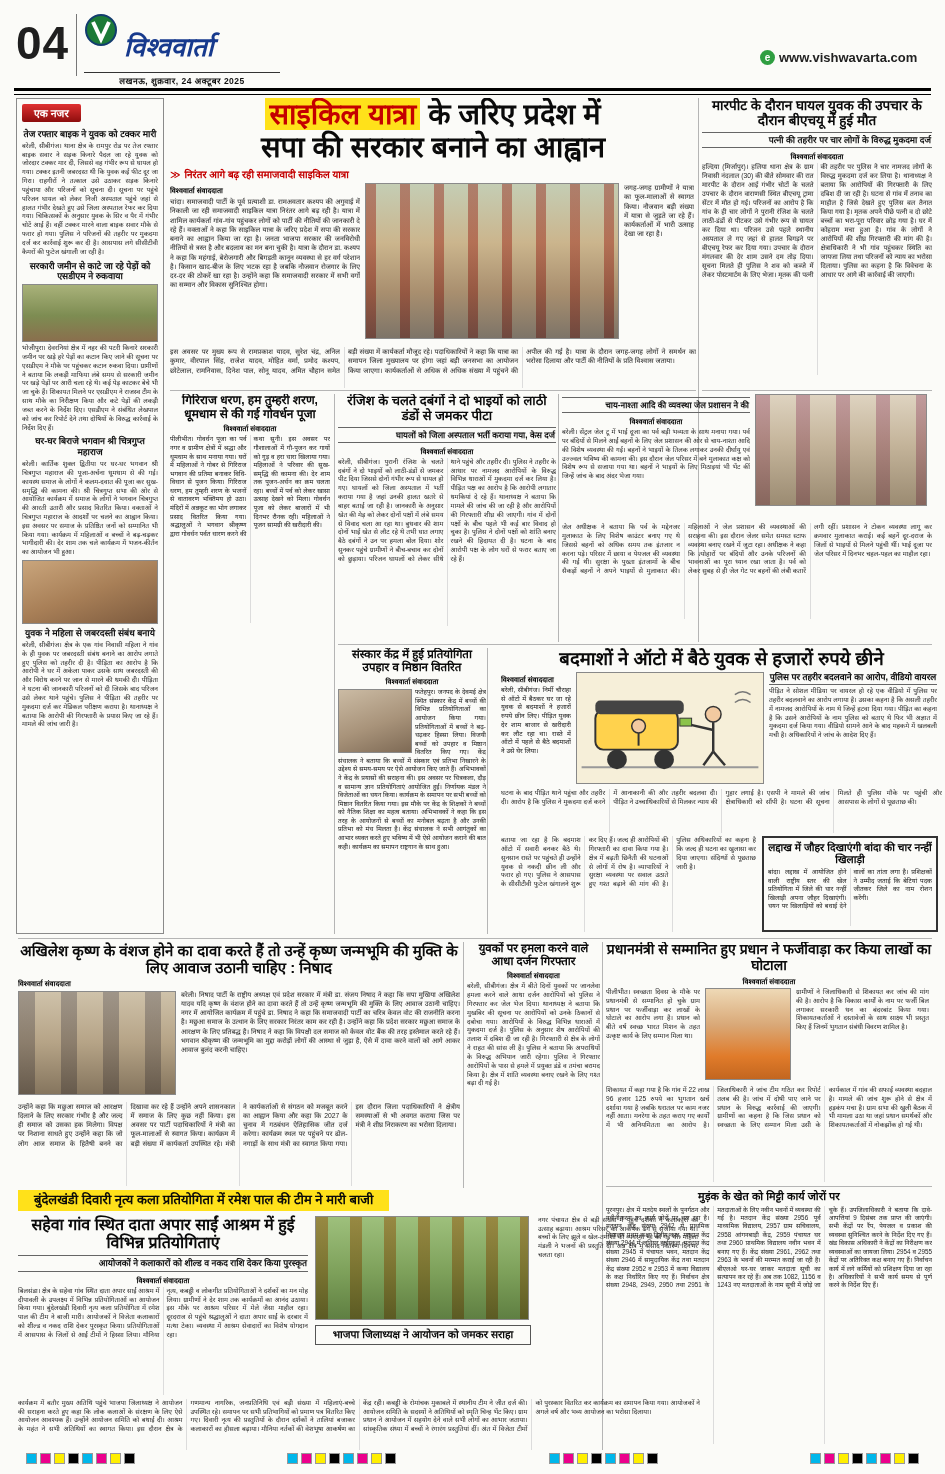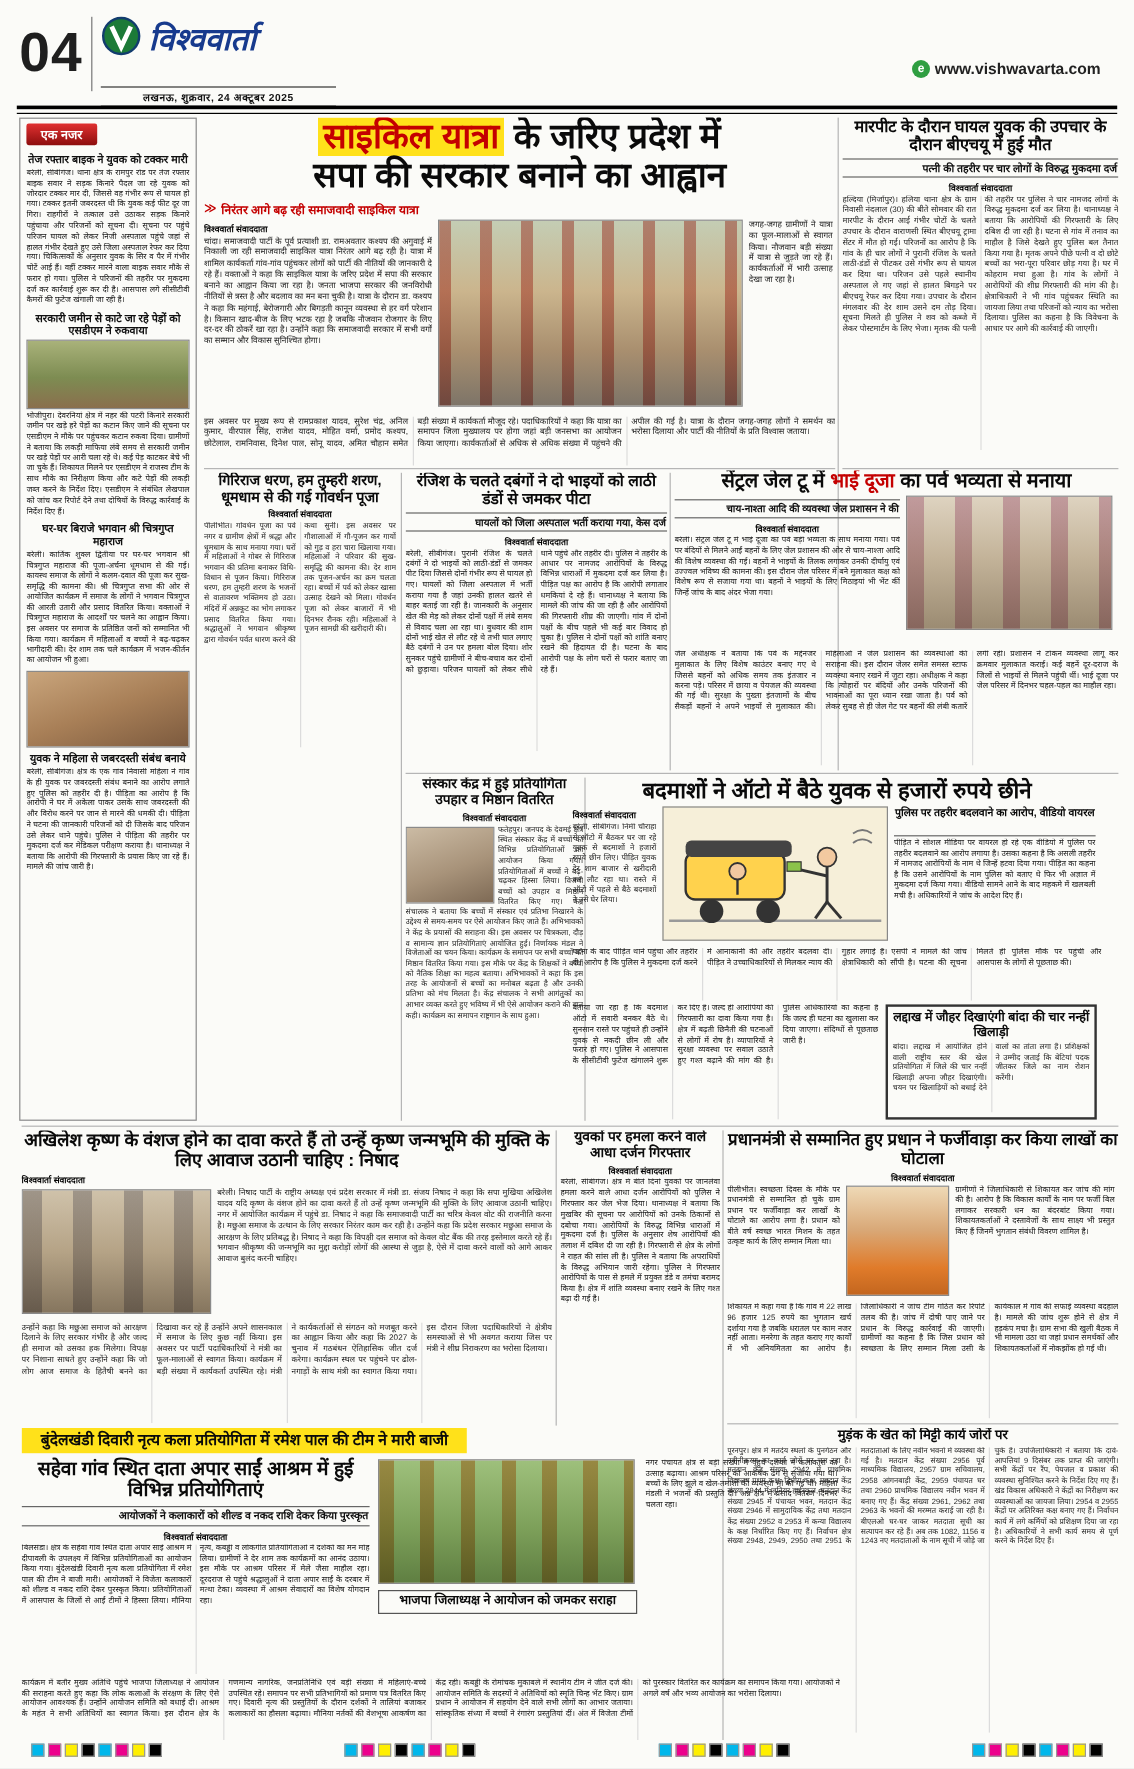--- a/index.html
+++ b/index.html
@@ -42,21 +42,21 @@
 
 <div class="page">
 
   <div class="abs pageno" style="left:16px;top:16px;">04</div>
   <div class="abs" style="left:76px;top:14px;width:1px;height:62px;background:#777;"></div>
 
   <svg class="abs" style="left:84px;top:13px;" width="34" height="34" viewBox="0 0 34 34">
     <circle cx="17" cy="17" r="15" fill="#1c7a38" stroke="#123c6e" stroke-width="2"></circle>
     <path d="M9 9 L17 26 L25 9" stroke="#ffffff" stroke-width="4" fill="none"></path>
   </svg>
-  <div class="abs logo-script" style="left:124px;top:14px;">विश्ववार्ता</div>
+  <div class="abs logo-script" style="left:124px;top:28px;">विश्ववार्ता</div>
   <div class="abs datebar" style="left:84px;top:72px;width:196px;">लखनऊ,  शुक्रवार, 24 अक्टूबर 2025</div>
 
 
   <div class="abs site" style="left:760px;top:50px;">
     <span class="dot">e</span>
     <span>www.vishwavarta.com</span>
   </div>
 
   <div class="abs" style="left:14px;top:88px;width:917px;height:3px;background:#000;"></div>
   <div class="abs" style="left:14px;top:94px;width:917px;height:1px;background:#000;"></div>
@@ -129,23 +129,20 @@
 
   <section class="abs" style="left:338px;top:394px;width:218px;height:248px;overflow:hidden;">
     <div class="hd" style="font-size:13px;">रंजिश के चलते दबंगों ने दो भाइयों को लाठी डंडों से जमकर पीटा</div>
     <div class="deck" style="font-size:8.4px;">घायलों को जिला अस्पताल भर्ती कराया गया, केस दर्ज</div>
     <div class="byline">विश्ववार्ता संवाददाता</div>
     <div class="bt cols2" style="font-size:6.6px;height:168px;">बरेली, सीबीगंज। पुरानी रंजिश के चलते दबंगों ने दो भाइयों को लाठी-डंडों से जमकर पीट दिया जिससे दोनों गंभीर रूप से घायल हो गए। घायलों को जिला अस्पताल में भर्ती कराया गया है जहां उनकी हालत खतरे से बाहर बताई जा रही है। जानकारी के अनुसार खेत की मेड़ को लेकर दोनों पक्षों में लंबे समय से विवाद चला आ रहा था। बुधवार की शाम दोनों भाई खेत से लौट रहे थे तभी घात लगाए बैठे दबंगों ने उन पर हमला बोल दिया। शोर सुनकर पहुंचे ग्रामीणों ने बीच-बचाव कर दोनों को छुड़ाया। परिजन घायलों को लेकर सीधे थाने पहुंचे और तहरीर दी। पुलिस ने तहरीर के आधार पर नामजद आरोपियों के विरुद्ध विभिन्न धाराओं में मुकदमा दर्ज कर लिया है। पीड़ित पक्ष का आरोप है कि आरोपी लगातार धमकियां दे रहे हैं। थानाध्यक्ष ने बताया कि मामले की जांच की जा रही है और आरोपियों की गिरफ्तारी शीघ्र की जाएगी। गांव में दोनों पक्षों के बीच पहले भी कई बार विवाद हो चुका है। पुलिस ने दोनों पक्षों को शांति बनाए रखने की हिदायत दी है। घटना के बाद आरोपी पक्ष के लोग घरों से फरार बताए जा रहे हैं।</div>
   </section>
   <div class="vr" style="left:558px;top:394px;height:248px;"></div>
 
   <section class="abs" style="left:562px;top:392px;width:370px;height:250px;overflow:hidden;">
-    <div class="hd" style="font-size:16.5px;">
-      <span>सेंट्रल जेल टू में </span><span class="red">भाई दूजा</span><span> का पर्व भव्यता से मनाया</span>
-    </div>
     <div style="display:flex;gap:5px;margin-top:2px;">
       <div style="width:188px;">
         <div class="deck" style="font-size:8.4px;">चाय-नाश्ता आदि की व्यवस्था जेल प्रशासन ने की</div>
         <div class="byline">विश्ववार्ता संवाददाता</div>
         <div class="bt" style="font-size:6.6px;height:92px;">बरेली। सेंट्रल जेल टू में भाई दूजा का पर्व बड़ी भव्यता के साथ मनाया गया। पर्व पर बंदियों से मिलने आईं बहनों के लिए जेल प्रशासन की ओर से चाय-नाश्ता आदि की विशेष व्यवस्था की गई। बहनों ने भाइयों के तिलक लगाकर उनकी दीर्घायु एवं उज्ज्वल भविष्य की कामना की। इस दौरान जेल परिसर में बने मुलाकात कक्ष को विशेष रूप से सजाया गया था। बहनों ने भाइयों के लिए मिठाइयां भी भेंट कीं जिन्हें जांच के बाद अंदर भेजा गया।</div>
       </div>
       <div class="ph" style="width:172px;height:112px;flex:none;background:linear-gradient(180deg,#ded3c0 0%,#c4b49a 45%,#9b8b72 100%),repeating-linear-gradient(90deg,rgba(160,60,120,.35) 0 14px,rgba(0,0,0,0) 14px 40px);background-blend-mode:multiply;"></div>
     </div>
     <div class="bt cols3" style="font-size:6.6px;height:96px;margin-top:3px;">जेल अधीक्षक ने बताया कि पर्व के मद्देनजर मुलाकात के लिए विशेष काउंटर बनाए गए थे जिससे बहनों को अधिक समय तक इंतजार न करना पड़े। परिसर में छाया व पेयजल की व्यवस्था की गई थी। सुरक्षा के पुख्ता इंतजामों के बीच सैकड़ों बहनों ने अपने भाइयों से मुलाकात की। महिलाओं ने जेल प्रशासन की व्यवस्थाओं की सराहना की। इस दौरान जेलर समेत समस्त स्टाफ व्यवस्था बनाए रखने में जुटा रहा। अधीक्षक ने कहा कि त्योहारों पर बंदियों और उनके परिजनों की भावनाओं का पूरा ध्यान रखा जाता है। पर्व को लेकर सुबह से ही जेल गेट पर बहनों की लंबी कतारें लगी रहीं। प्रशासन ने टोकन व्यवस्था लागू कर क्रमवार मुलाकात कराई। कई बहनें दूर-दराज के जिलों से भाइयों से मिलने पहुंची थीं। भाई दूजा पर जेल परिसर में दिनभर चहल-पहल का माहौल रहा।</div>
   </section>
@@ -155,21 +152,21 @@
   <section class="abs" style="left:338px;top:648px;width:148px;height:286px;overflow:hidden;">
     <div class="hd" style="font-size:11.5px;">संस्कार केंद्र में हुई प्रतियोगिता उपहार व मिष्ठान वितरित</div>
     <div class="byline">विश्ववार्ता संवाददाता</div>
     <div class="bt" style="font-size:6.4px;height:238px;">
       <span class="ph" style="float:left;width:74px;height:64px;margin:1px 3px 2px 0;display:block;background:linear-gradient(160deg,#cbbba4 0%,#a8937a 55%,#7e6a55 100%);"></span>
       <span>फतेहपुर। जनपद के देवमई क्षेत्र स्थित संस्कार केंद्र में बच्चों की विभिन्न प्रतियोगिताओं का आयोजन किया गया। प्रतियोगिताओं में बच्चों ने बढ़-चढ़कर हिस्सा लिया। विजयी बच्चों को उपहार व मिष्ठान वितरित किए गए। केंद्र संचालक ने बताया कि बच्चों में संस्कार एवं प्रतिभा निखारने के उद्देश्य से समय-समय पर ऐसे आयोजन किए जाते हैं। अभिभावकों ने केंद्र के प्रयासों की सराहना की। इस अवसर पर चित्रकला, दौड़ व सामान्य ज्ञान प्रतियोगिताएं आयोजित हुईं। निर्णायक मंडल ने विजेताओं का चयन किया। कार्यक्रम के समापन पर सभी बच्चों को मिष्ठान वितरित किया गया। इस मौके पर केंद्र के शिक्षकों ने बच्चों को नैतिक शिक्षा का महत्व बताया। अभिभावकों ने कहा कि इस तरह के आयोजनों से बच्चों का मनोबल बढ़ता है और उनकी प्रतिभा को मंच मिलता है। केंद्र संचालक ने सभी आगंतुकों का आभार व्यक्त करते हुए भविष्य में भी ऐसे आयोजन कराने की बात कही। कार्यक्रम का समापन राष्ट्रगान के साथ हुआ।</span>
     </div>
   </section>
   <div class="vr" style="left:487px;top:648px;height:286px;"></div>
 
-  <section class="abs" style="left:477px;top:648px;width:441px;height:286px;overflow:hidden;">
+  <section class="abs" style="left:501px;top:648px;width:441px;height:286px;overflow:hidden;">
     <div class="hd" style="font-size:18.5px;">बदमाशों ने ऑटो में बैठे युवक से हजारों रुपये छीने</div>
     <div style="display:flex;gap:5px;margin-top:3px;">
       <div style="width:70px;">
         <div class="byline" style="text-align:left;">विश्ववार्ता संवाददाता</div>
         <div class="bt" style="font-size:6.5px;height:100px;">बरेली, सीबीगंज। निर्मी चौराहा से ऑटो में बैठकर घर जा रहे युवक से बदमाशों ने हजारों रुपये छीन लिए। पीड़ित युवक देर शाम बाजार से खरीदारी कर लौट रहा था। रास्ते में ऑटो में पहले से बैठे बदमाशों ने उसे घेर लिया।</div>
       </div>
       <svg width="188" height="112" viewBox="0 0 188 112" style="flex:none;border:1px solid #888;background:#f6efd9;">
         <line x1="4" y1="96" x2="184" y2="96" stroke="#999" stroke-width="2"></line>
         <rect x="18" y="38" width="84" height="40" rx="8" fill="#ffd24d" stroke="#333" stroke-width="2"></rect>
         <rect x="18" y="28" width="90" height="14" rx="5" fill="#444"></rect>
@@ -180,21 +177,21 @@
         <circle cx="138" cy="42" r="8" fill="#f2c9a0" stroke="#333" stroke-width="1.5"></circle>
         <line x1="138" y1="50" x2="138" y2="80" stroke="#333" stroke-width="2.5"></line>
         <line x1="138" y1="58" x2="112" y2="52" stroke="#333" stroke-width="2.5"></line>
         <rect x="104" y="46" width="12" height="8" fill="#8bc34a" stroke="#333"></rect>
         <line x1="138" y1="80" x2="128" y2="94" stroke="#333" stroke-width="2.5"></line>
         <line x1="138" y1="80" x2="150" y2="94" st="" stroke="#333" stroke-width="2.5"></line>
         <path d="M160 30 q8 -6 16 0" stroke="#777" fill="none" stroke-width="1.5"></path>
         <path d="M160 22 q8 -6 16 0" stroke="#777" fill="none" stroke-width="1.5"></path>
       </svg>
       <div style="width:168px;">
-        <div class="hd" style="font-size:8.8px;border-bottom:1px solid #666;padding-bottom:14px;margin-bottom:2px;">पुलिस पर तहरीर बदलवाने का आरोप, वीडियो वायरल</div>
+        <div class="hd" style="font-size:8.8px;border-bottom:1px solid #666;padding-bottom:2px;margin-bottom:2px;">पुलिस पर तहरीर बदलवाने का आरोप, वीडियो वायरल</div>
         <div class="bt" style="font-size:6.6px;height:88px;">पीड़ित ने सोशल मीडिया पर वायरल हो रहे एक वीडियो में पुलिस पर तहरीर बदलवाने का आरोप लगाया है। उसका कहना है कि असली तहरीर में नामजद आरोपियों के नाम थे जिन्हें हटवा दिया गया। पीड़ित का कहना है कि उसने आरोपियों के नाम पुलिस को बताए थे फिर भी अज्ञात में मुकदमा दर्ज किया गया। वीडियो सामने आने के बाद महकमे में खलबली मची है। अधिकारियों ने जांच के आदेश दिए हैं।</div>
       </div>
     </div>
     <div class="bt cols4" style="font-size:6.6px;height:44px;margin-top:3px;">घटना के बाद पीड़ित थाने पहुंचा और तहरीर दी। आरोप है कि पुलिस ने मुकदमा दर्ज करने में आनाकानी की और तहरीर बदलवा दी। पीड़ित ने उच्चाधिकारियों से मिलकर न्याय की गुहार लगाई है। एसपी ने मामले की जांच क्षेत्राधिकारी को सौंपी है। घटना की सूचना मिलते ही पुलिस मौके पर पहुंची और आसपास के लोगों से पूछताछ की।</div>
     <div style="display:flex;gap:6px;margin-top:3px;align-items:flex-end;">
       <div class="bt cols3" style="font-size:6.6px;width:255px;height:96px;">बताया जा रहा है कि बदमाश ऑटो में सवारी बनकर बैठे थे। सुनसान रास्ते पर पहुंचते ही उन्होंने युवक से नकदी छीन ली और फरार हो गए। पुलिस ने आसपास के सीसीटीवी फुटेज खंगालने शुरू कर दिए हैं। जल्द ही आरोपियों की गिरफ्तारी का दावा किया गया है। क्षेत्र में बढ़ती छिनैती की घटनाओं से लोगों में रोष है। व्यापारियों ने सुरक्षा व्यवस्था पर सवाल उठाते हुए गश्त बढ़ाने की मांग की है। पुलिस अधिकारियों का कहना है कि जल्द ही घटना का खुलासा कर दिया जाएगा। संदिग्धों से पूछताछ जारी है।</div>
       <div style="width:176px;border:2px solid #333;padding:4px;height:96px;overflow:hidden;">
         <div class="hd" style="font-size:10.5px;">लद्दाख में जौहर दिखाएंगी बांदा की चार नन्हीं खिलाड़ी</div>
         <div class="bt cols2" style="font-size:6.4px;height:58px;margin-top:2px;">बांदा। लद्दाख में आयोजित होने वाली राष्ट्रीय स्तर की खेल प्रतियोगिता में जिले की चार नन्हीं खिलाड़ी अपना जौहर दिखाएंगी। चयन पर खिलाड़ियों को बधाई देने वालों का तांता लगा है। प्रशिक्षकों ने उम्मीद जताई कि बेटियां पदक जीतकर जिले का नाम रोशन करेंगी।</div>
       </div>

